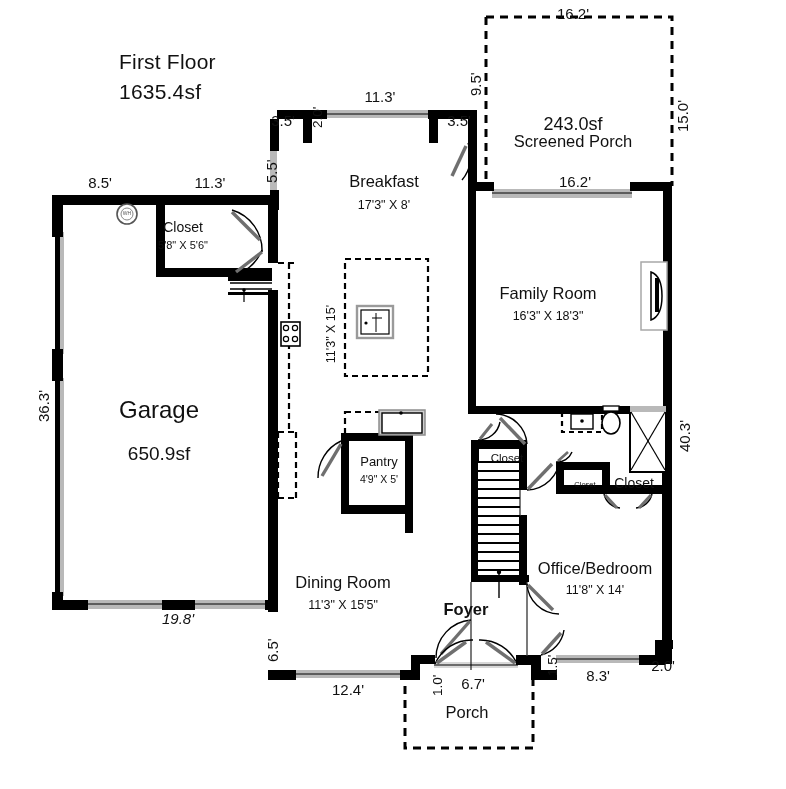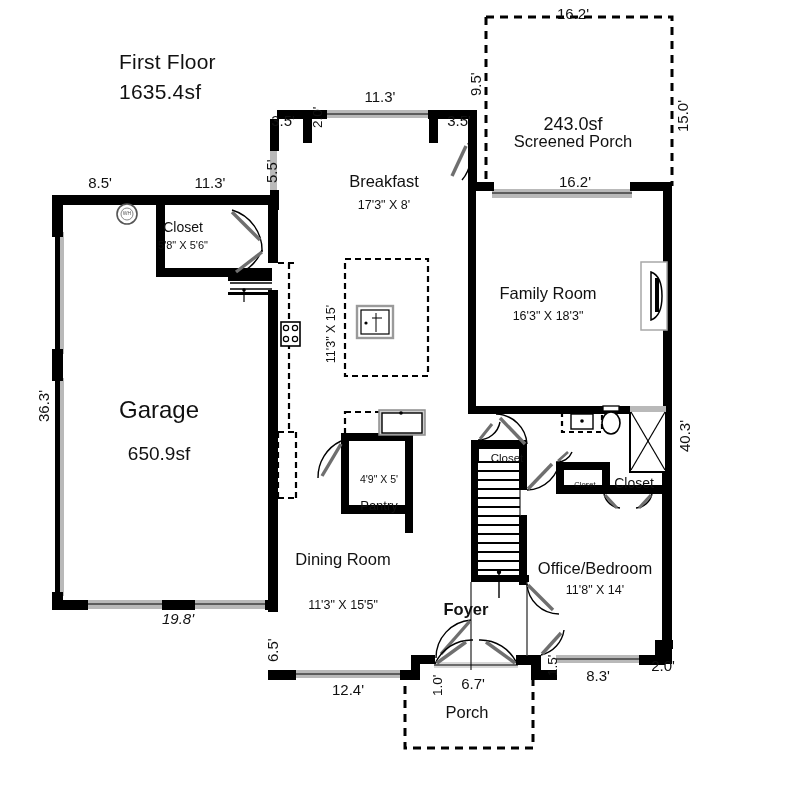--- a/index.html
+++ b/index.html
@@ -331,27 +331,27 @@
 
   <div class="txt room-name ctr" style="left:384px; top:172px;">Breakfast</div>
   <div class="txt room-sub ctr" style="left:384px; top:198px;">17'3" X 8'</div>
 
   <div class="txt room-name ctr" style="left:548px; top:284px;">Family Room</div>
   <div class="txt room-sub ctr" style="left:548px; top:309px;">16'3" X 18'3"</div>
 
   <div class="txt room-name-lg ctr" style="left:159px; top:397px;">Garage</div>
   <div class="txt room-sub-lg ctr" style="left:159px; top:423px;margin-top:20px;">650.9sf</div>
 
-  <div class="txt room-name ctr" style="left:343px; top:550px;text-align:right;">Dining Room</div>
+  <div class="txt room-name ctr" style="left:343px; top:573px;text-align:right;">Dining Room</div>
   <div class="txt room-sub ctr" style="left:343px; top:598px;">11'3" X 15'5"</div>
 
   <div class="txt room-name ctr" style="left:595px; top:559px;">Office/Bedroom</div>
   <div class="txt room-sub ctr" style="left:595px; top:583px;">11'8" X 14'</div>
 
-  <div class="txt closet-sm ctr" style="left:379px; top:455px; font-size:13px;margin-top:44px;">Pantry</div>
+  <div class="txt closet-sm ctr" style="left:379px; top:455px; font-size:13px;">Pantry</div>
   <div class="txt closet-sm ctr" style="left:379px; top:474px; font-size:10.5px;">4'9" X 5'</div>
 
   <div class="txt closet-sm ctr" style="left:183px; top:220px; font-size:14px;">Closet</div>
   <div class="txt closet-sm ctr" style="left:183px; top:239px; font-size:11px;">5'8" X 5'6"</div>
 
   <div class="txt room-name ctr" style="left:466px; top:600px;font-weight:bold;">Foyer</div>
   <div class="txt room-name ctr" style="left:467px; top:703px;">Porch</div>
 
   <div class="txt closet-sm ctr" style="left:507px; top:452px;">Closet</div>
   <div class="txt closet-xs ctr" style="left:585px; top:481px;">Closet</div>

